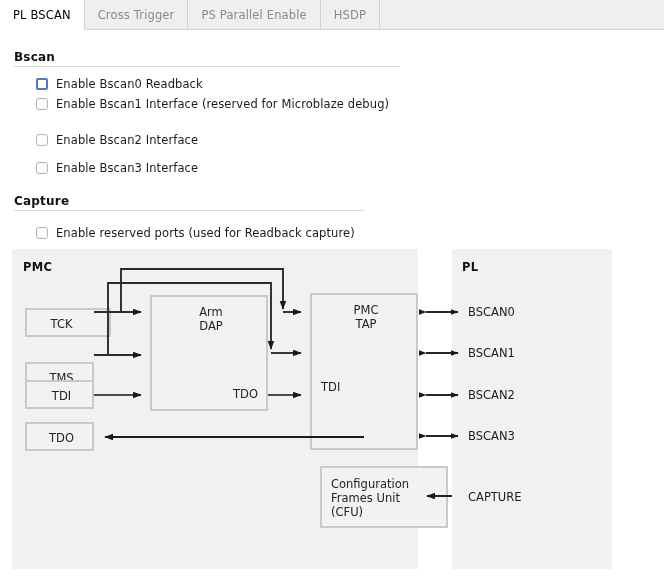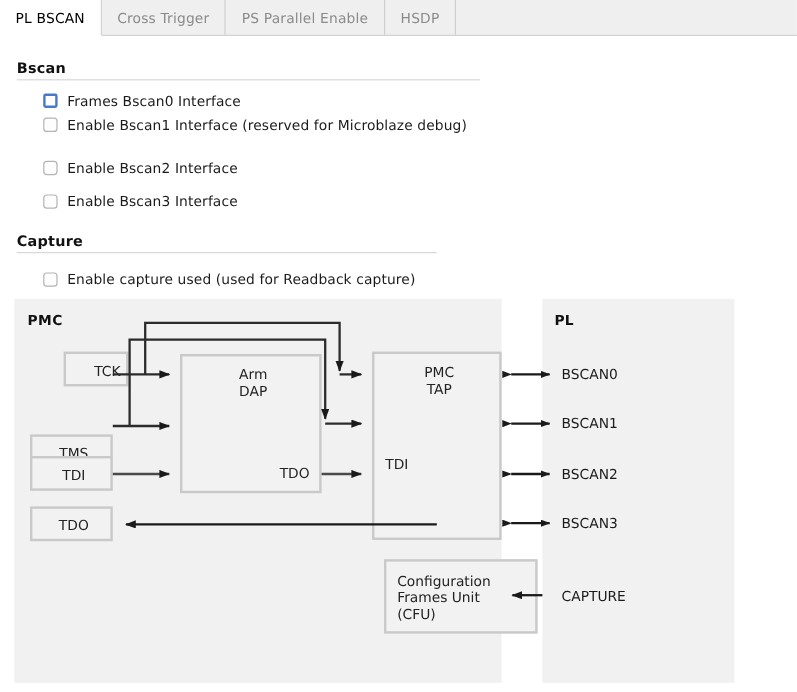--- a/index.html
+++ b/index.html
@@ -131,52 +131,52 @@
     <span>HSDP</span>
   </div>
   <div class="tab spacer"></div>
 </div>
 
 <div class="section-title" style="left:14px;top:50px;">Bscan</div>
 <div class="section-rule" style="left:14px;top:66px;width:386px;"></div>
 
 <div class="cbrow" style="left:36px;top:77px;">
   <span class="cbox focused"></span>
-  <span class="cblabel">Frames Bscan0 Interface</span>
+  <span class="cblabel">Enable Bscan0 Readback</span>
 </div>
 <div class="cbrow" style="left:36px;top:97px;">
   <span class="cbox"></span>
   <span class="cblabel">Enable Bscan1 Interface (reserved for Microblaze debug)</span>
 </div>
 <div class="cbrow" style="left:36px;top:133px;">
   <span class="cbox"></span>
   <span class="cblabel">Enable Bscan2 Interface</span>
 </div>
 <div class="cbrow" style="left:36px;top:161px;">
   <span class="cbox"></span>
   <span class="cblabel">Enable Bscan3 Interface</span>
 </div>
 
 <div class="section-title" style="left:14px;top:194px;">Capture</div>
 <div class="section-rule" style="left:14px;top:210px;width:350px;"></div>
 
 <div class="cbrow" style="left:36px;top:226px;">
   <span class="cbox"></span>
-  <span class="cblabel">Enable capture used (used for Readback capture)</span>
+  <span class="cblabel">Enable reserved ports (used for Readback capture)</span>
 </div>
 
 <div class="diagram">
 
   <div class="panel" style="left:12px;top:4px;width:406px;height:320px;"></div>
   <div class="panel" style="left:452px;top:4px;width:160px;height:320px;"></div>
 
   <div class="panel-label" style="left:23px;top:15px;">PMC</div>
   <div class="panel-label" style="left:462px;top:15px;">PL</div>
 
-  <div class="box" style="left:25px;top:48px;width:54px;height:29px;margin-left:28px;">
+  <div class="box" style="left:25px;top:63px;width:86px;height:29px;">
     <span class="btext" style="left:0;top:7px;width:69px;text-align:center;">TCK</span>
   </div>
   <div class="box" style="left:25px;top:95px;width:69px;height:29px;margin-top:22px;">
     <span class="btext" style="left:0;top:7px;width:69px;text-align:center;">TMS</span>
   </div>
   <div class="box" style="left:25px;top:135px;width:69px;height:29px;">
     <span class="btext" style="left:0;top:7px;width:69px;text-align:center;">TDI</span>
   </div>
   <div class="box" style="left:25px;top:177px;width:69px;height:29px;">
     <span class="btext" style="left:0;top:7px;width:69px;text-align:center;">TDO</span>

